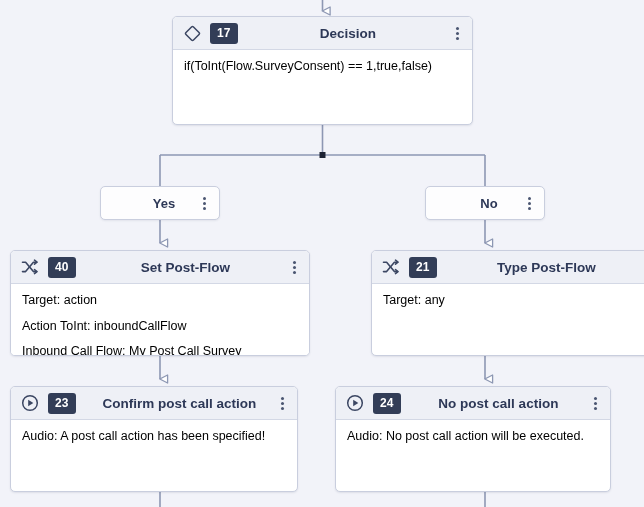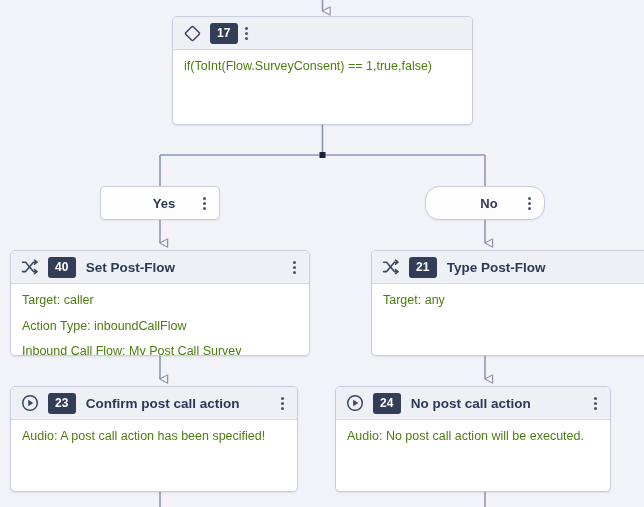--- a/index.html
+++ b/index.html
@@ -44,20 +44,21 @@
     overflow: hidden;
   }
   .node-header {
     display: flex;
     align-items: center;
     height: 33px;
     background: #eef0f6;
     border-bottom: 1px solid #d3d8e5;
     padding: 0 6px 0 9px;
     box-sizing: border-box;
+    text-align: center;
   }
   .node-icon {
     flex: 0 0 auto;
     width: 20px;
     height: 20px;
     display: flex;
     align-items: center;
     justify-content: center;
     color: #3c4763;
   }
@@ -100,21 +101,21 @@
     height: 3px;
     border-radius: 50%;
     background: #4a5571;
   }
   .node-body {
     padding: 9px 11px 10px 11px;
     background: #ffffff;
   }
   .node-body .line {
     font-size: 12.5px;
-    color: #4d7c0f;
+    color: #000000;
     line-height: 1.25;
     margin-bottom: 10px;
     white-space: nowrap;
   }
   .node-body .line:last-child { margin-bottom: 0; }
 
   
   .pill {
     position: absolute;
     background: #fdfdfe;
@@ -176,41 +177,42 @@
   </svg>
 
   <div class="node" id="n-decision" style="left:172px; top:16px; width:301px; height:109px;">
     <div class="node-header">
       <span class="node-icon">
         <svg width="17" height="17" viewBox="0 0 17 17">
           <rect x="3.2" y="3.2" width="10.6" height="10.6" rx="1.4" transform="rotate(45 8.5 8.5)" fill="none" stroke="#3c4763" stroke-width="1.5"></rect>
         </svg>
       </span>
       <span class="badge">17</span>
+      <span class="node-title">Decision</span>
       <span class="kebab">
         <i></i>
           <i></i>
           <i></i>
       </span>
     </div>
     <div class="node-body">
       <div class="line">if(ToInt(Flow.SurveyConsent) == 1,true,false)</div>
     </div>
   </div>
 
   <div class="pill" style="left:100px; top:186px; width:120px;">
     <span class="pill-label">Yes</span>
     <span class="kebab">
       <i></i>
         <i></i>
         <i></i>
     </span>
   </div>
 
-  <div class="pill" style="left:425px; top:186px; width:120px;border-radius:14px;">
+  <div class="pill" style="left:425px; top:186px; width:120px;">
     <span class="pill-label">No</span>
     <span class="kebab">
       <i></i>
         <i></i>
         <i></i>
     </span>
   </div>
 
   <div class="node" style="left:10px; top:250px; width:300px; height:106px;">
     <div class="node-header">
@@ -224,22 +226,22 @@
       </span>
       <span class="badge">40</span>
       <span class="node-title">Set Post-Flow</span>
       <span class="kebab">
         <i></i>
           <i></i>
           <i></i>
       </span>
     </div>
     <div class="node-body">
-      <div class="line">Target: caller</div>
-      <div class="line">Action Type: inboundCallFlow</div>
+      <div class="line">Target: action</div>
+      <div class="line">Action ToInt: inboundCallFlow</div>
       <div class="line">Inbound Call Flow: My Post Call Survey</div>
     </div>
   </div>
 
   <div class="node" style="left:335px; top:250px; width:300px; height:106px;margin-left:36px;">
     <div class="node-header">
       <span class="node-icon">
         <svg width="18" height="18" viewBox="0 0 18 18" fill="none" stroke="#3c4763" stroke-width="1.6" stroke-linecap="round" stroke-linejoin="round">
           <path d="M1.5 4.2 H4.6 L12.4 13.6 H15.6"></path>
           <path d="M1.5 13.6 H4.6 L12.4 4.2 H15.6"></path>

